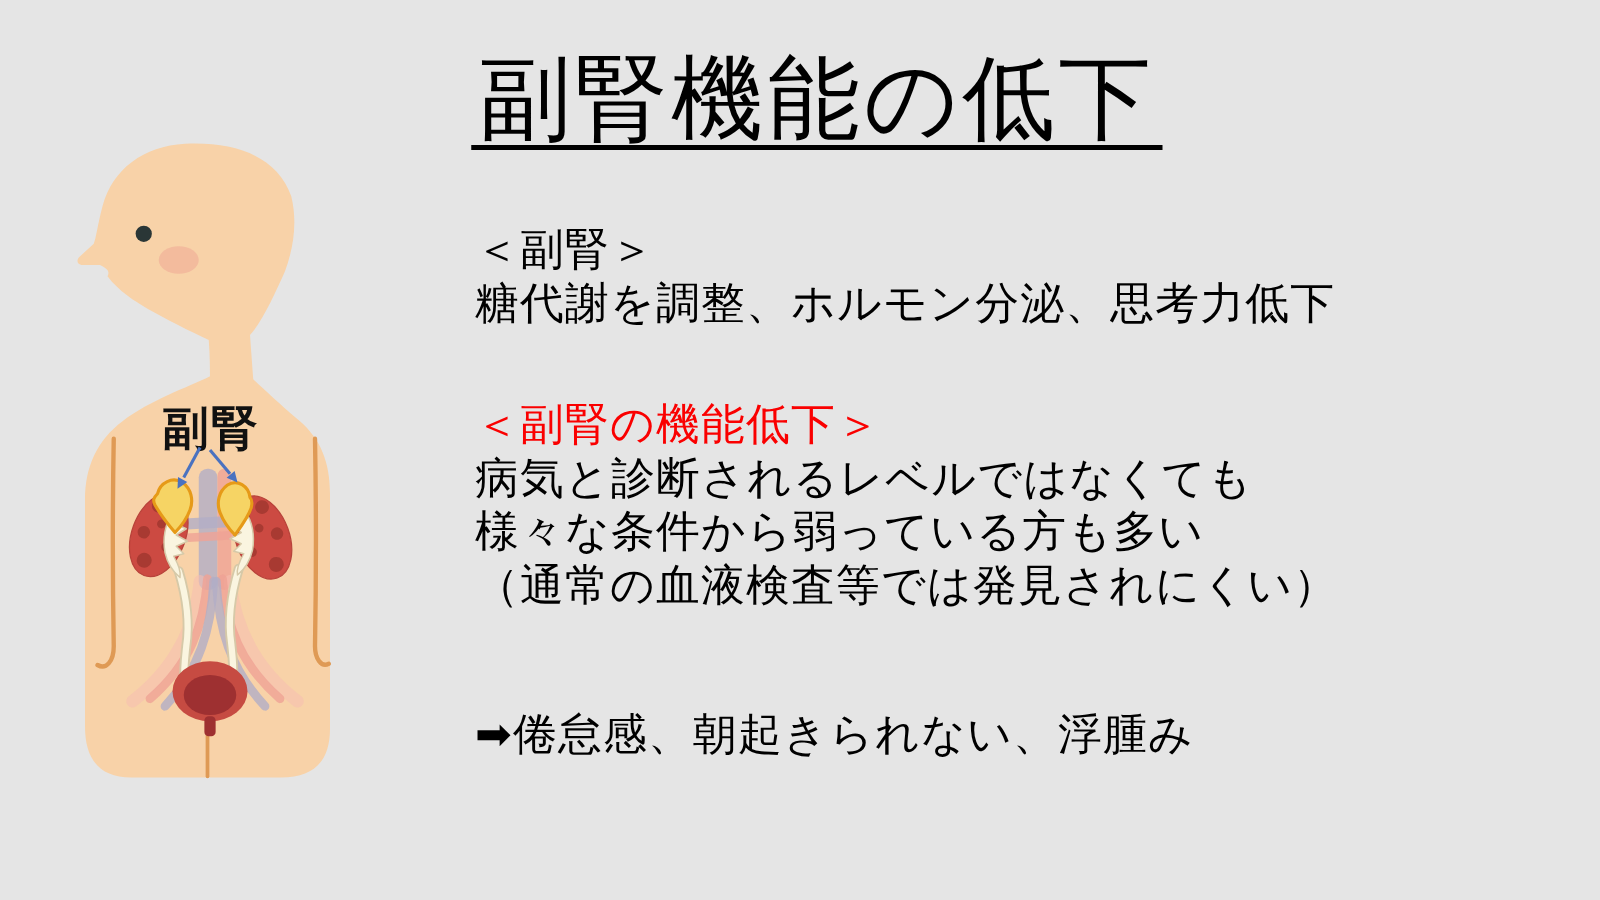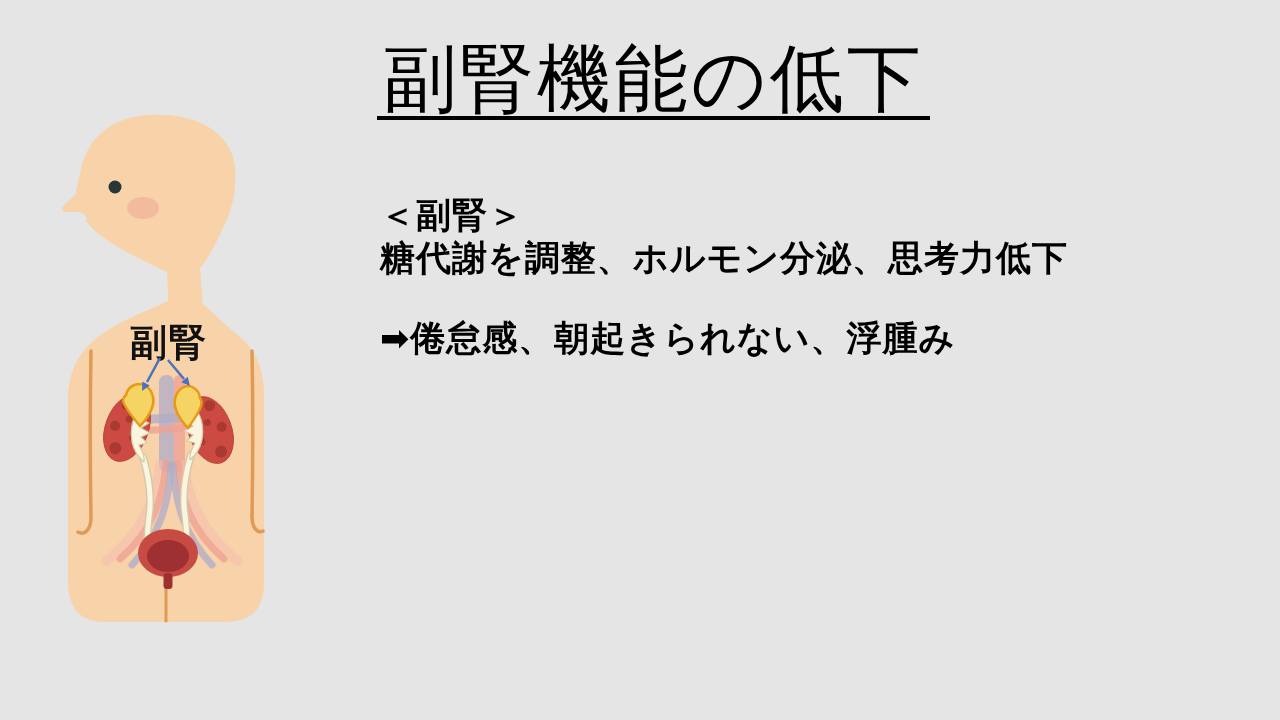--- a/index.html
+++ b/index.html
@@ -14,27 +14,27 @@
   .title {
     position:absolute; left:377px; top:44px;
     font-size:74px; font-weight:300; color:#000;
     letter-spacing:3px; line-height:70px; white-space:nowrap;
     padding:0 6px 2px 6px;
     border-bottom:4px solid #000;
   }
 
   
   .textblock {
-    position:absolute; left:380px; top:193px;
-    font-size:35px; font-weight:700; color:#000;
+    position:absolute; left:380px; top:178px;
+    font-size:35px; font-weight:400; color:#000;
     line-height:43px; letter-spacing:1px; white-space:nowrap;
   }
   .para { }
   .mt1 { margin-top:54px; }
-  .mt2 { margin-top:37px; }
+  .mt2 { margin-top:76px; }
   .red { color:#fa0000; }
 
   
   .figure-svg { position:absolute; left:60px; top:105px; }
   .figure-label {
     font-family:"Liberation Sans","DejaVu Sans",sans-serif;
     font-size:37px; font-weight:700; fill:#111;
   }
 </style>
 </head>
@@ -134,19 +134,25 @@
     </g>
   </svg>
 
   <div class="textblock">
 
     <div class="para">
       <div>＜副腎＞</div>
       <div>糖代謝を調整、ホルモン分泌、思考力低下</div>
     </div>
 
+    <div class="para mt1">
+      <div class="red">＜副腎の機能低下＞</div>
+      <div>病気と診断されるレベルではなくても</div>
+      <div>様々な条件から弱っている方も多い</div>
+      <div>（通常の血液検査等では発見されにくい）</div>
+    </div>
 
     <div class="para mt2">
       <div>➡倦怠感、朝起きられない、浮腫み</div>
     </div>
 
   </div>
 </div>
 
 </body></html>

